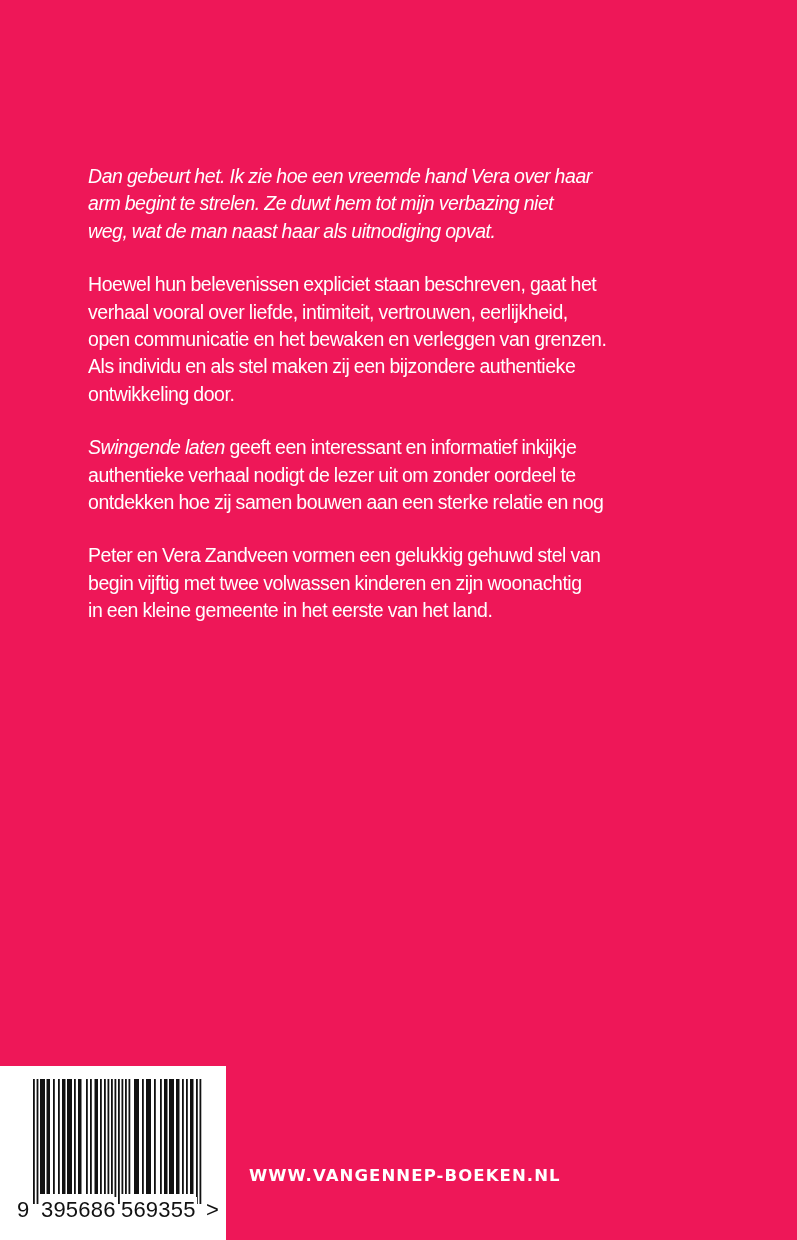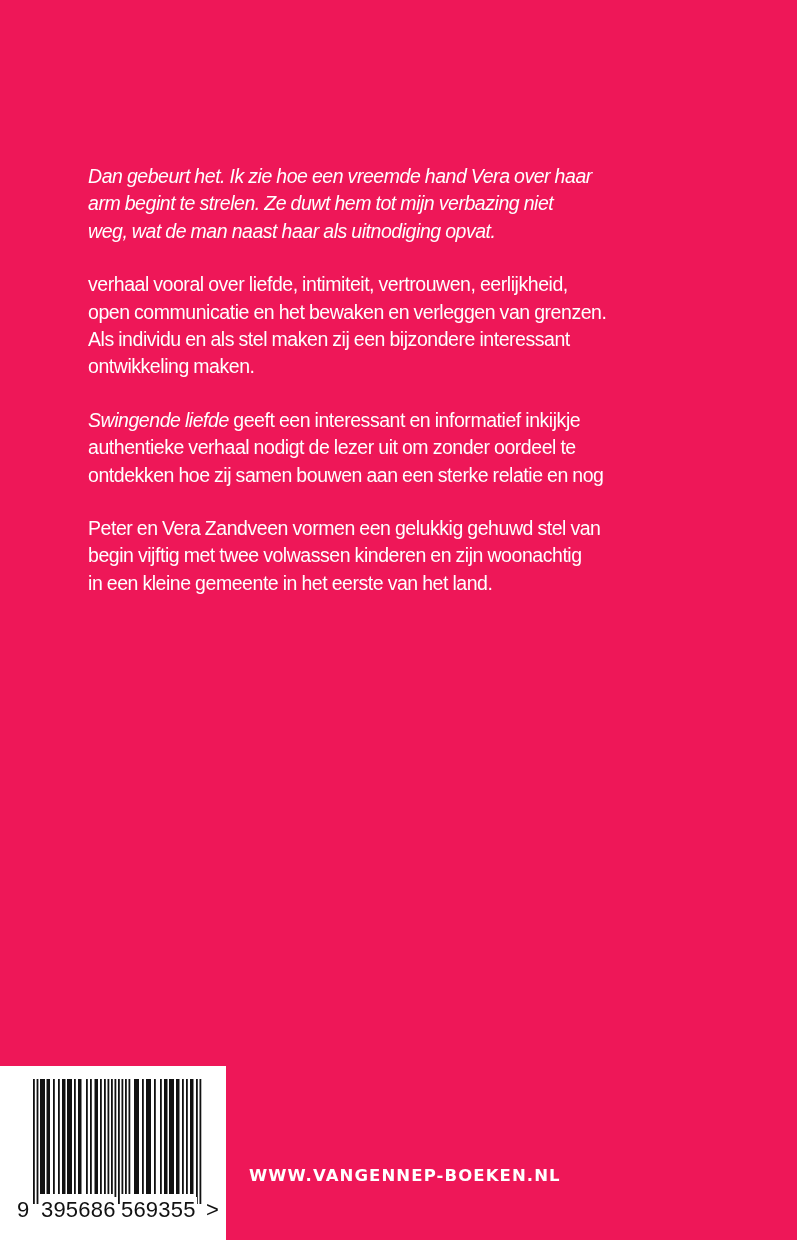--- a/index.html
+++ b/index.html
@@ -93,28 +93,29 @@
   <div class="blurb">
 
     <p class="para italic">
       <span class="line">Dan gebeurt het. Ik zie hoe een vreemde hand Vera over haar</span>
       <span class="line">arm begint te strelen. Ze duwt hem tot mijn verbazing niet</span>
       <span class="line">weg, wat de man naast haar als uitnodiging opvat.</span>
     </p>
 
 
     <p class="para">
+      <span class="line">Hoewel hun belevenissen expliciet staan beschreven, gaat het</span>
       <span class="line">verhaal vooral over liefde, intimiteit, vertrouwen, eerlijkheid,</span>
       <span class="line">open communicatie en het bewaken en verleggen van grenzen.</span>
-      <span class="line">Als individu en als stel maken zij een bijzondere interessant</span>
-      <span class="line">ontwikkeling maken.</span>
+      <span class="line">Als individu en als stel maken zij een bijzondere authentieke</span>
+      <span class="line">ontwikkeling door.</span>
     </p>
 
     <p class="para">
-      <span class="line"><span class="italic">Swingende liefde</span><span style="white-space:pre"> geeft een interessant en informatief inkijkje</span></span>
+      <span class="line"><span class="italic">Swingende laten</span><span style="white-space:pre"> geeft een interessant en informatief inkijkje</span></span>
       <span class="line">authentieke verhaal nodigt de lezer uit om zonder oordeel te</span>
       <span class="line">ontdekken hoe zij samen bouwen aan een sterke relatie en nog</span>
     </p>
 
     <p class="para">
       <span class="line">Peter en Vera Zandveen vormen een gelukkig gehuwd stel van</span>
       <span class="line">begin vijftig met twee volwassen kinderen en zijn woonachtig</span>
       <span class="line">in een kleine gemeente in het eerste van het land.</span>
     </p>
 

